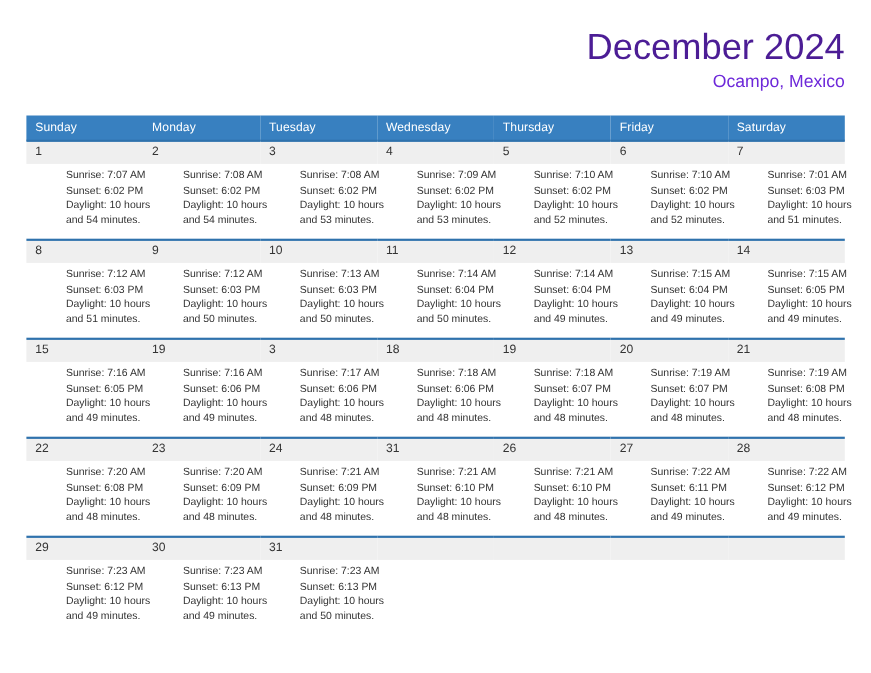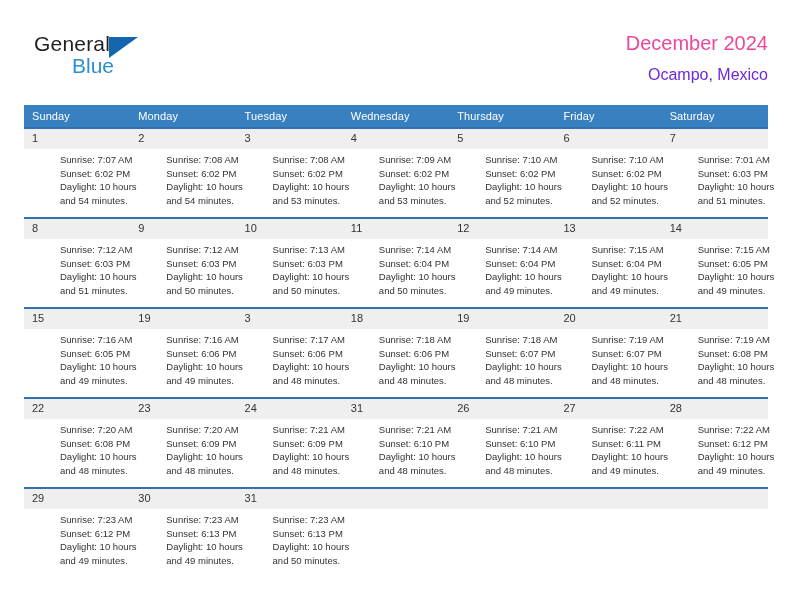--- a/index.html
+++ b/index.html
@@ -62,23 +62,23 @@
     color: #2a8fd4;
     font-family: "Liberation Sans", sans-serif;
   }
   .title-block {
     position: absolute;
     right: 0;
     top: 0;
     text-align: right;
   }
   .cal-title {
-    font-size: 20px;
+    font-size: 33px;
     font-weight: normal;
-    color: #ec4899;
+    color: #4c1d95;
     line-height: 34px;
     white-space: nowrap;
   }
   .cal-subtitle {
     font-size: 16px;
     color: #6d28d9;
     line-height: 22px;
     margin-top: 4px;
     white-space: nowrap;
   }
@@ -135,25 +135,20 @@
     white-space: nowrap;
   }
 </style>
 </head>
 <body>
 
 <div class="page">
 
   <div class="header">
 
-    <div class="logo">
-      <span class="logo-general">General</span>
-      <span class="logo-tri"></span>
-      <span class="logo-blue">Blue</span>
-    </div>
 
     <div class="title-block">
       <div class="cal-title">December 2024</div>
       <div class="cal-subtitle">Ocampo, Mexico</div>
     </div>
 
   </div>
 
   <div class="cal-wrap">
     <table class="cal">

